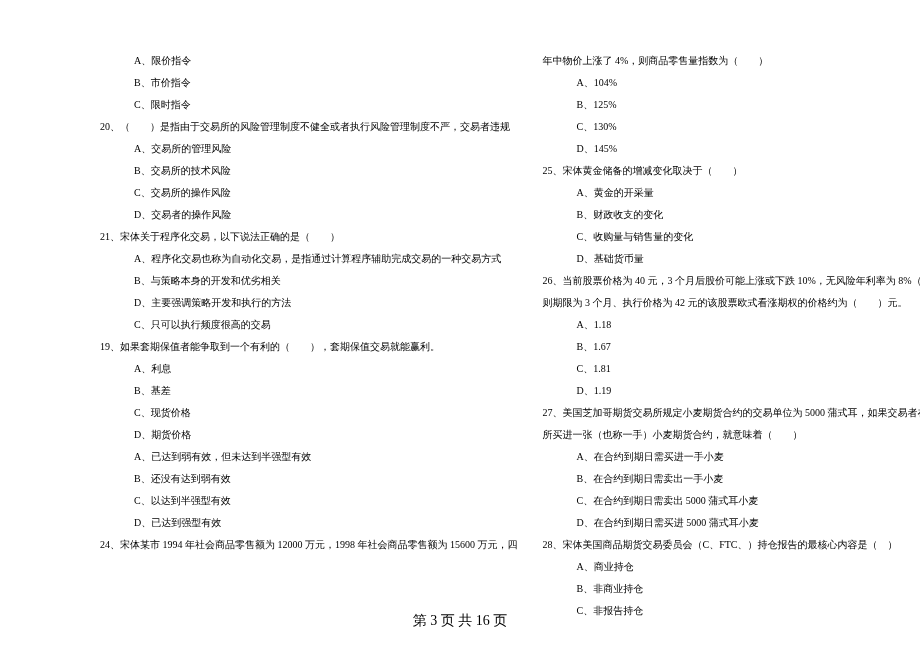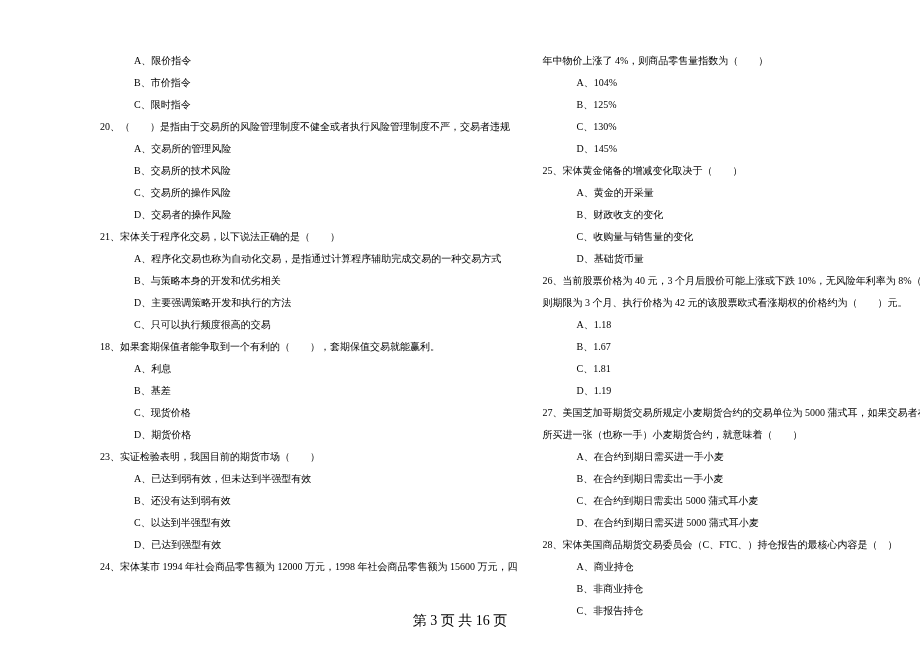--- a/index.html
+++ b/index.html
@@ -64,27 +64,26 @@
   <div class="line indent-1">B、交易所的技术风险</div>
   <div class="line indent-1">C、交易所的操作风险</div>
   <div class="line indent-1">D、交易者的操作风险</div>
 
   <div class="line question-stem">21、宋体关于程序化交易，以下说法正确的是（　　）</div>
   <div class="line indent-1">A、程序化交易也称为自动化交易，是指通过计算程序辅助完成交易的一种交易方式</div>
   <div class="line indent-1">B、与策略本身的开发和优劣相关</div>
   <div class="line indent-1">D、主要强调策略开发和执行的方法</div>
   <div class="line indent-1">C、只可以执行频度很高的交易</div>
 
-  <div class="line question-stem">18、如果套期保值者能争取到一个有利的（　　），套期保值交易就能赢利。</div>
+  <div class="line question-stem">19、如果套期保值者能争取到一个有利的（　　），套期保值交易就能赢利。</div>
   <div class="line indent-1">A、利息</div>
   <div class="line indent-1">B、基差</div>
   <div class="line indent-1">C、现货价格</div>
   <div class="line indent-1">D、期货价格</div>
 
-  <div class="line question-stem">23、实证检验表明，我国目前的期货市场（　　）</div>
   <div class="line indent-1">A、已达到弱有效，但未达到半强型有效</div>
   <div class="line indent-1">B、还没有达到弱有效</div>
   <div class="line indent-1">C、以达到半强型有效</div>
   <div class="line indent-1">D、已达到强型有效</div>
 
   <div class="line question-stem">24、宋体某市 1994 年社会商品零售额为 12000 万元，1998 年社会商品零售额为 15600 万元，四</div>
 </div>
 
 <div class="column col-right">
   <div class="line continuation">年中物价上涨了 4%，则商品零售量指数为（　　）</div>

